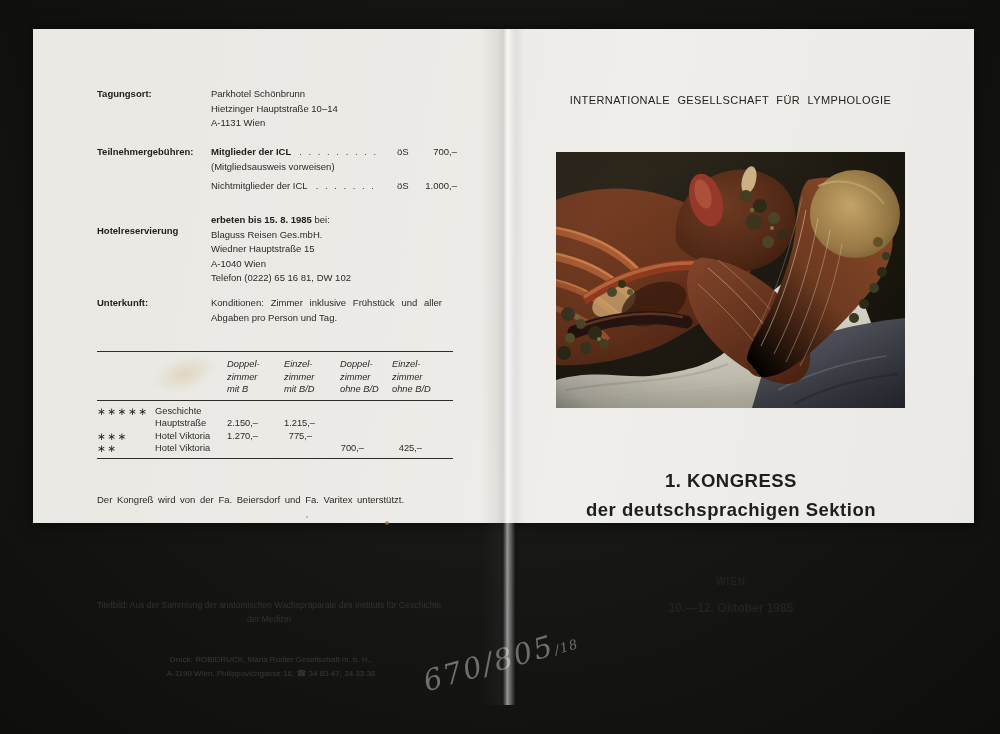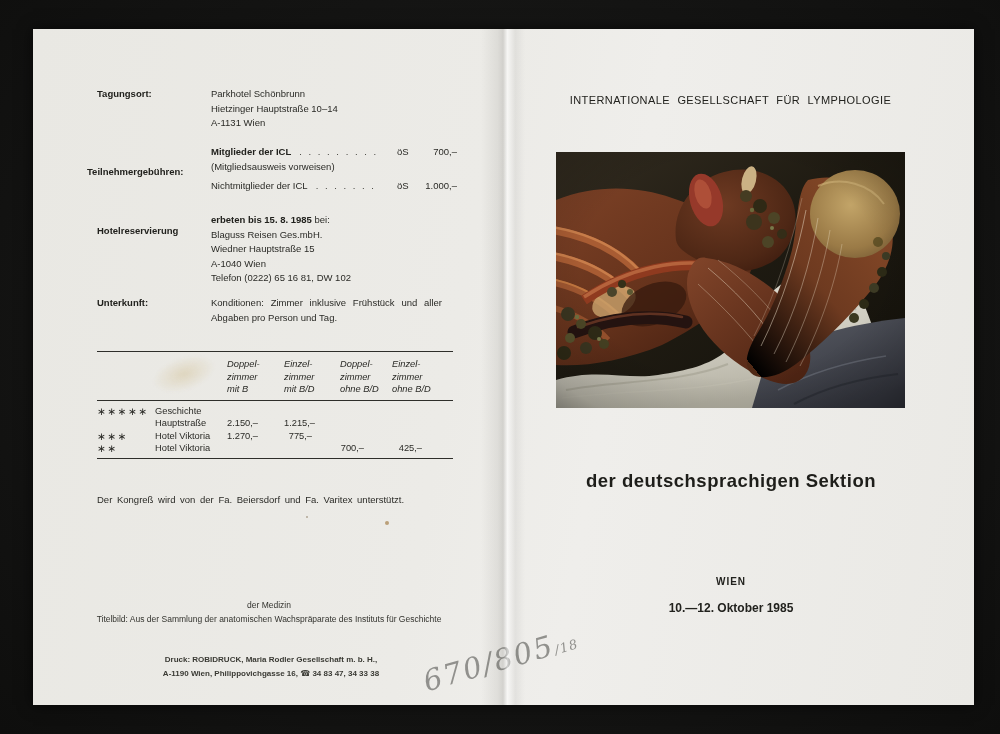--- a/index.html
+++ b/index.html
@@ -4,21 +4,21 @@
 <style>
   * { margin:0; padding:0; box-sizing:border-box; }
   html,body { width:1000px; height:734px; }
   body {
     font-family:"Liberation Sans","DejaVu Sans",sans-serif;
     background:radial-gradient(ellipse at 50% 45%, #1d1d1c 0%, #141413 60%, #0e0e0d 100%);
     position:relative; overflow:hidden; color:#26261f;
   }
   .scan-bg { position:absolute; inset:0; }
   .paper {
-    position:absolute; left:33px; top:29px; width:941px; height:676px;
+    position:absolute; left:33px; top:29px; width:941px; height:494px;
     background:linear-gradient(100deg,#e9e8e3 0%, #ecebe7 45%, #efeeeb 60%, #eae9e5 100%);
     box-shadow:0 0 14px rgba(0,0,0,0.65);
   }
   .fold {
     position:absolute; left:448px; top:0; width:44px; height:676px; pointer-events:none;
     background:linear-gradient(90deg, rgba(0,0,0,0) 0%, rgba(90,88,80,0.10) 38%,
       rgba(70,68,62,0.16) 50%, rgba(255,255,255,0.55) 60%, rgba(0,0,0,0.05) 78%, rgba(0,0,0,0) 100%);
   }
   .abs { position:absolute; }
   .txt { font-size:9.5px; line-height:14.5px; color:#2a2a26; }
@@ -75,21 +75,21 @@
 
   <div>
 
     <div class="abs txt label" style="left:64px; top:58px;">Tagungsort:</div>
     <div class="abs txt" style="left:178px; top:58px;">
       <div>Parkhotel Schönbrunn</div>
       <div>Hietzinger Hauptstraße 10–14</div>
       <div>A-1131 Wien</div>
     </div>
 
-    <div class="abs txt label" style="left:54px; top:116px;margin-top:20px;">Teilnehmergebühren:</div>
+    <div class="abs txt label" style="left:64px; top:116px;">Teilnehmergebühren:</div>
     <div class="abs txt" style="left:178px; top:116px;">
       <div class="fee-row">
         <span class="fee-name label">Mitglieder der ICL</span>
         <span class="fee-dots">. . . . . . . . .</span>
         <span class="fee-cur">öS</span>
         <span class="fee-amt">700,–</span>
       </div>
       <div>(Mitgliedsausweis vorweisen)</div>
       <div class="fee-row" style="margin-top:4.5px;">
         <span class="fee-name">Nichtmitglieder der ICL</span>
@@ -174,25 +174,25 @@
           <div class="cell-num pr28">700,–</div>
           <div class="cell-num pr31">425,–</div>
         </div>
       </div>
       <div class="rule"></div>
     </div>
 
     <div class="abs txt" style="left:64px; top:464px; word-spacing:2px;">Der Kongreß wird von der Fa. Beiersdorf und Fa. Varitex unterstützt.</div>
 
     <div class="abs small" style="left:60px; top:569px; width:352px; text-align:center;">
+      <div>Titelbild: Aus der Sammlung der anatomischen Wachspräparate des Instituts für Geschichte</div>
       <div>der Medizin</div>
-      <div>Titelbild: Aus der Sammlung der anatomischen Wachspräparate des Instituts für Geschichte</div>
-    </div>
-
-    <div class="abs tiny" style="left:100px; top:624px; width:276px; text-align:center;font-weight:bold;">
+    </div>
+
+    <div class="abs tiny" style="left:100px; top:624px; width:276px; text-align:center;">
       <div>Druck: ROBIDRUCK, Maria Rodler Gesellschaft m. b. H.,</div>
       <div><span>A-1190 Wien, Philippovichgasse 16,</span> <span>☎</span> <span>34 83 47, 34 33 38</span></div>
     </div>
 
     <div class="abs stain1"></div>
     <div class="abs speck1"></div>
     <div class="abs speck2"></div>
   </div>
 
   <div>
@@ -335,20 +335,21 @@
           <circle cx="56" cy="140" r="5" fill="#4a442a"></circle>
             <circle cx="66" cy="132" r="4" fill="#343018"></circle>
           <circle cx="74" cy="140" r="3" fill="#5c5833"></circle>
         </g>
 
         <rect x="0" y="0" width="349" height="256" fill="url(#vignette)"></rect>
       </svg>
     </div>
 
     <div class="abs kongress" style="left:460px; top:437px; width:476px;">
+      <div>1. KONGRESS</div>
       <div>der deutschsprachigen Sektion</div>
     </div>
 
     <div class="abs wien" style="left:460px; top:547px; width:476px;">WIEN</div>
     <div class="abs dates" style="left:460px; top:572px; width:476px;">10.—12. Oktober 1985</div>
   </div>
 
   <div class="abs handwriting" style="left:388px; top:614px;">
     <span>670/805</span><span class="suffix">/18</span>
   </div>

